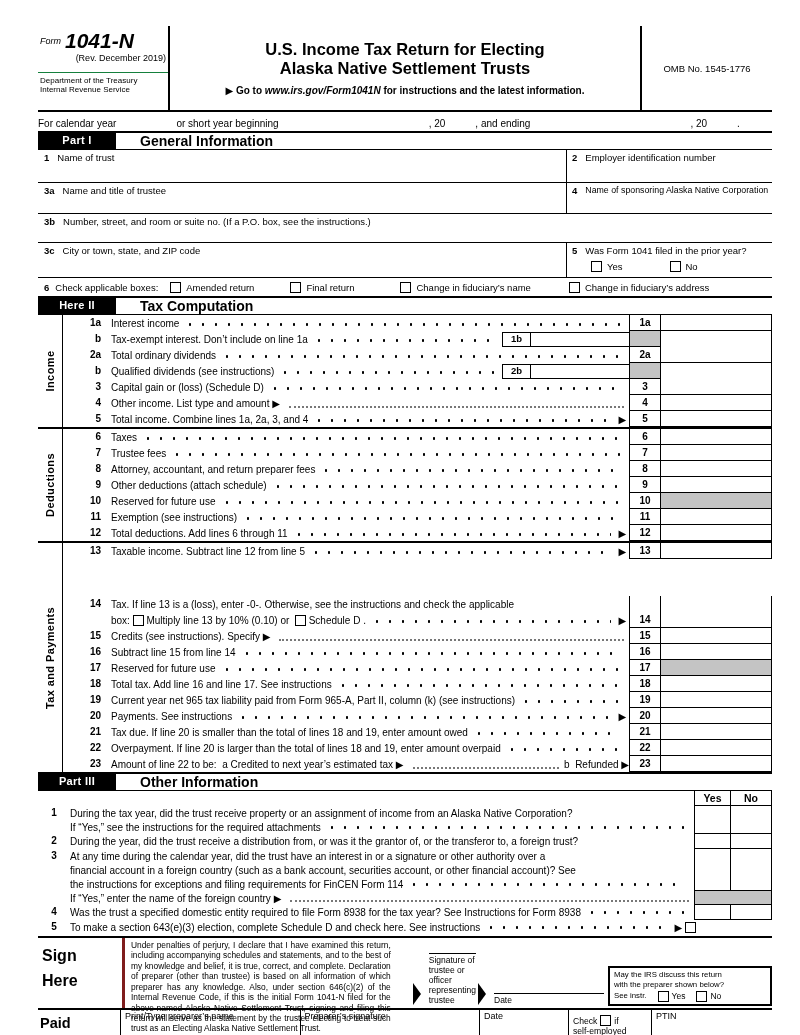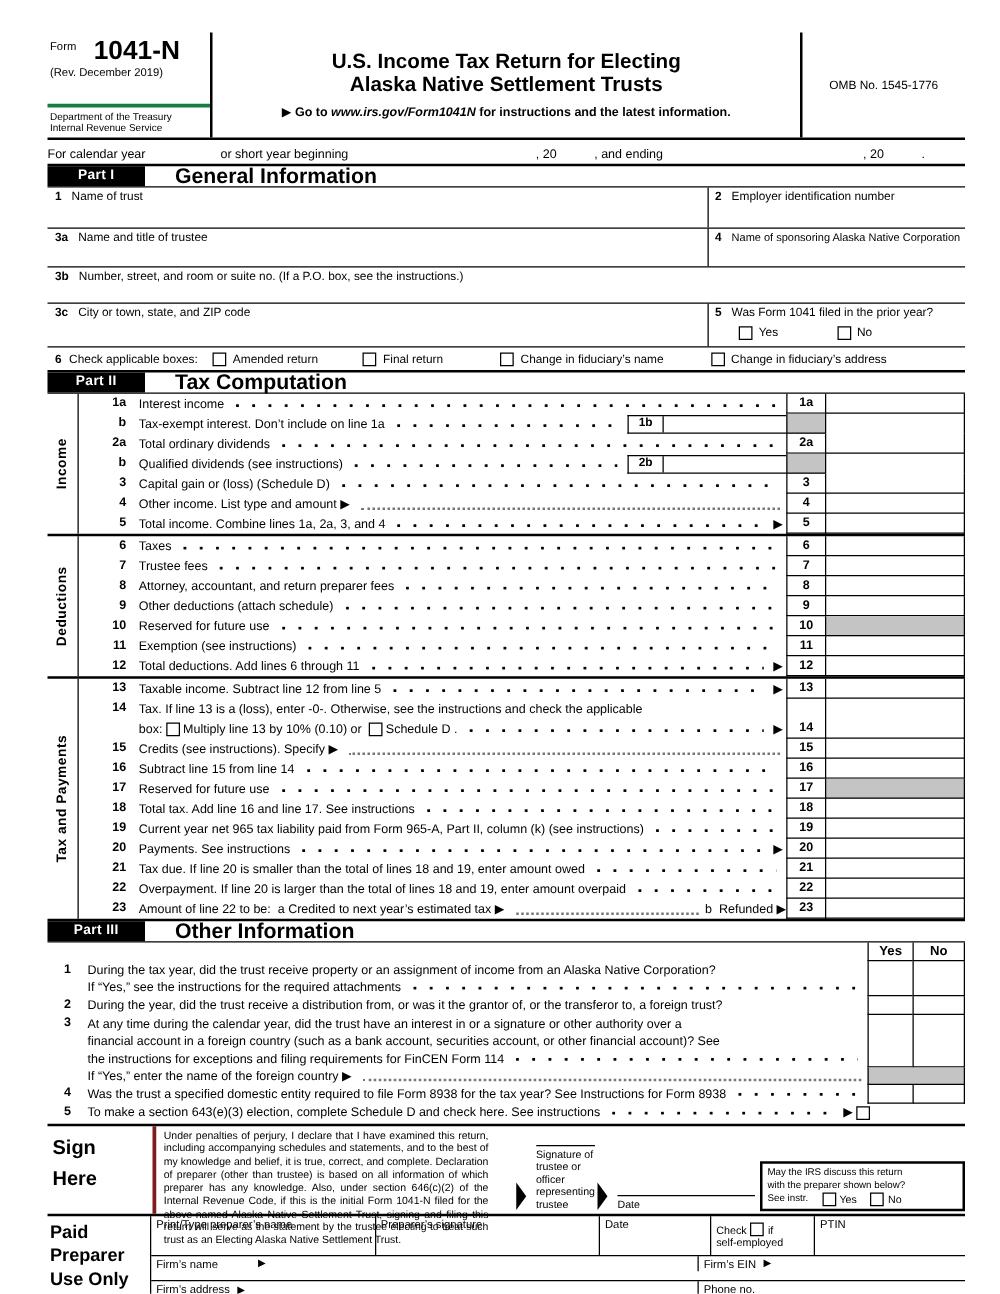--- a/index.html
+++ b/index.html
@@ -6,41 +6,41 @@
   body{width:800px;height:1035px;background:#fff;position:relative;overflow:hidden;
        font-family:"Liberation Sans","DejaVu Sans",sans-serif;color:#000;
        -webkit-font-smoothing:antialiased;}
   :root{--shaded:#c4c4c4;}
   .form{position:absolute;left:38px;top:26px;width:734px;}
   .b{font-weight:normal;}
 
   
   .hdr{display:flex;border-bottom:2px solid #000;height:84px;}
   .hdr-left{width:130px;display:flex;flex-direction:column;}
-  .hl-top{display:flex;align-items:flex-start;gap:14px;padding:6px 2px 0 2px;}
+  .hl-top{display:flex;align-items:center;gap:4px;padding:6px 2px 0 2px;font-style:italic;}
   .hl-form{font-size:9px;}
   .hl-num{font-size:21px;font-weight:bold;line-height:0.9;}
-  .hl-rev{font-size:9px;padding:2px 2px 20px 2px;border-bottom:3px solid #15803d;}
+  .hl-rev{font-size:9px;padding:2px 2px 9px 2px;border-bottom:1px solid #15803d;text-align:right;}
   .hl-dept{font-size:8px;line-height:1.15;padding:3px 2px 0 2px;}
   .hdr-center{flex:1;border-left:2px solid #000;border-right:2px solid #000;
               display:flex;flex-direction:column;justify-content:center;text-align:center;}
   .title{font-size:16.5px;font-weight:bold;line-height:1.18;}
   .goto{font-size:10px;font-weight:bold;margin-top:7px;}
   .goto .url{font-style:italic;}
   .hdr-right{width:130px;display:flex;align-items:center;justify-content:center;font-size:9.5px;}
 
   
   .calrow{display:flex;align-items:flex-end;font-size:10px;height:17px;
           border-bottom:2px solid #000;padding-bottom:2px;white-space:pre;}
 
   
   .partbar{display:flex;align-items:stretch;height:16px;border-bottom:1.5px solid #000;}
   .plabel{background:#000;color:#fff;font-weight:bold;font-size:11px;width:78px;
           text-align:center;line-height:15px;letter-spacing:0.3px;}
-  .ptitle{font-weight:bold;font-size:17px;margin-left:24px;line-height:16px;}
+  .ptitle{font-weight:bold;font-size:14px;margin-left:24px;line-height:16px;}
 
   
   .p1{font-size:9.5px;border-bottom:2px solid #000;}
   .p1row{display:flex;border-bottom:1px solid #000;}
   .p1row:last-child{border-bottom:none;}
   .p1cell{display:flex;gap:8px;padding:2px 0 0 6px;flex:1;align-items:flex-start;}
   .p1num{font-weight:bold;}
   .p1right{width:205px;border-left:1px solid #000;flex:none;}
   .p1right .p1cell{padding-left:5px;}
   .yn-line{display:flex;align-items:center;padding:5px 0 0 24px;gap:5px;}
@@ -242,21 +242,21 @@
           </span>
           <span class="cbitem" style="margin-left: 38px;">
             <span class="cb"></span>
             <span>Change in fiduciary’s address</span>
           </span>
         </span>
     </div>
   </div>
 
   <div class="partbar">
-    <span class="plabel">Part II</span>
+    <span class="plabel">Here II</span>
     <span class="ptitle">Tax Computation</span>
   </div>
   <div class="p2" id="p2bands">
       <div class="band">
         <div class="sideL">
           <span>Income</span>
         </div>
         <div class="bandrows">
           <div class="p2row" style="height: 16px;">
             <div class="ln">1a</div>
@@ -411,21 +411,21 @@
           <div class="p2row" style="height: 16px;">
             <div class="ln">13</div>
             <div class="txt">
               <div class="lnline"><span class="b">Taxable income.</span><span> Subtract line 12 from line 5</span><span class="lead"></span><span class="b">▶ </span></div>
             </div>
             <div class="nb">
               <span>13</span>
             </div>
             <div class="amt"></div>
           </div>
-          <div class="p2row" style="height: 32px;">
+          <div class="p2row" style="height: 32px; margin-top: 37px;">
             <div class="ln">14</div>
             <div class="txt">
               <div class="lnline"><span class="b">Tax.</span><span> If line 13 is a (loss), enter -0-. Otherwise, see the instructions and check the applicable</span></div>
               <div class="lnline"><span>box: </span><span class="cb"></span><span> Multiply line 13 by 10% (0.10) or  </span><span class="cb"></span><span> Schedule D .</span><span class="lead"></span><span class="b">▶ </span></div>
             </div>
             <div class="nb">
               <span>14</span>
             </div>
             <div class="amt"></div>
           </div>

